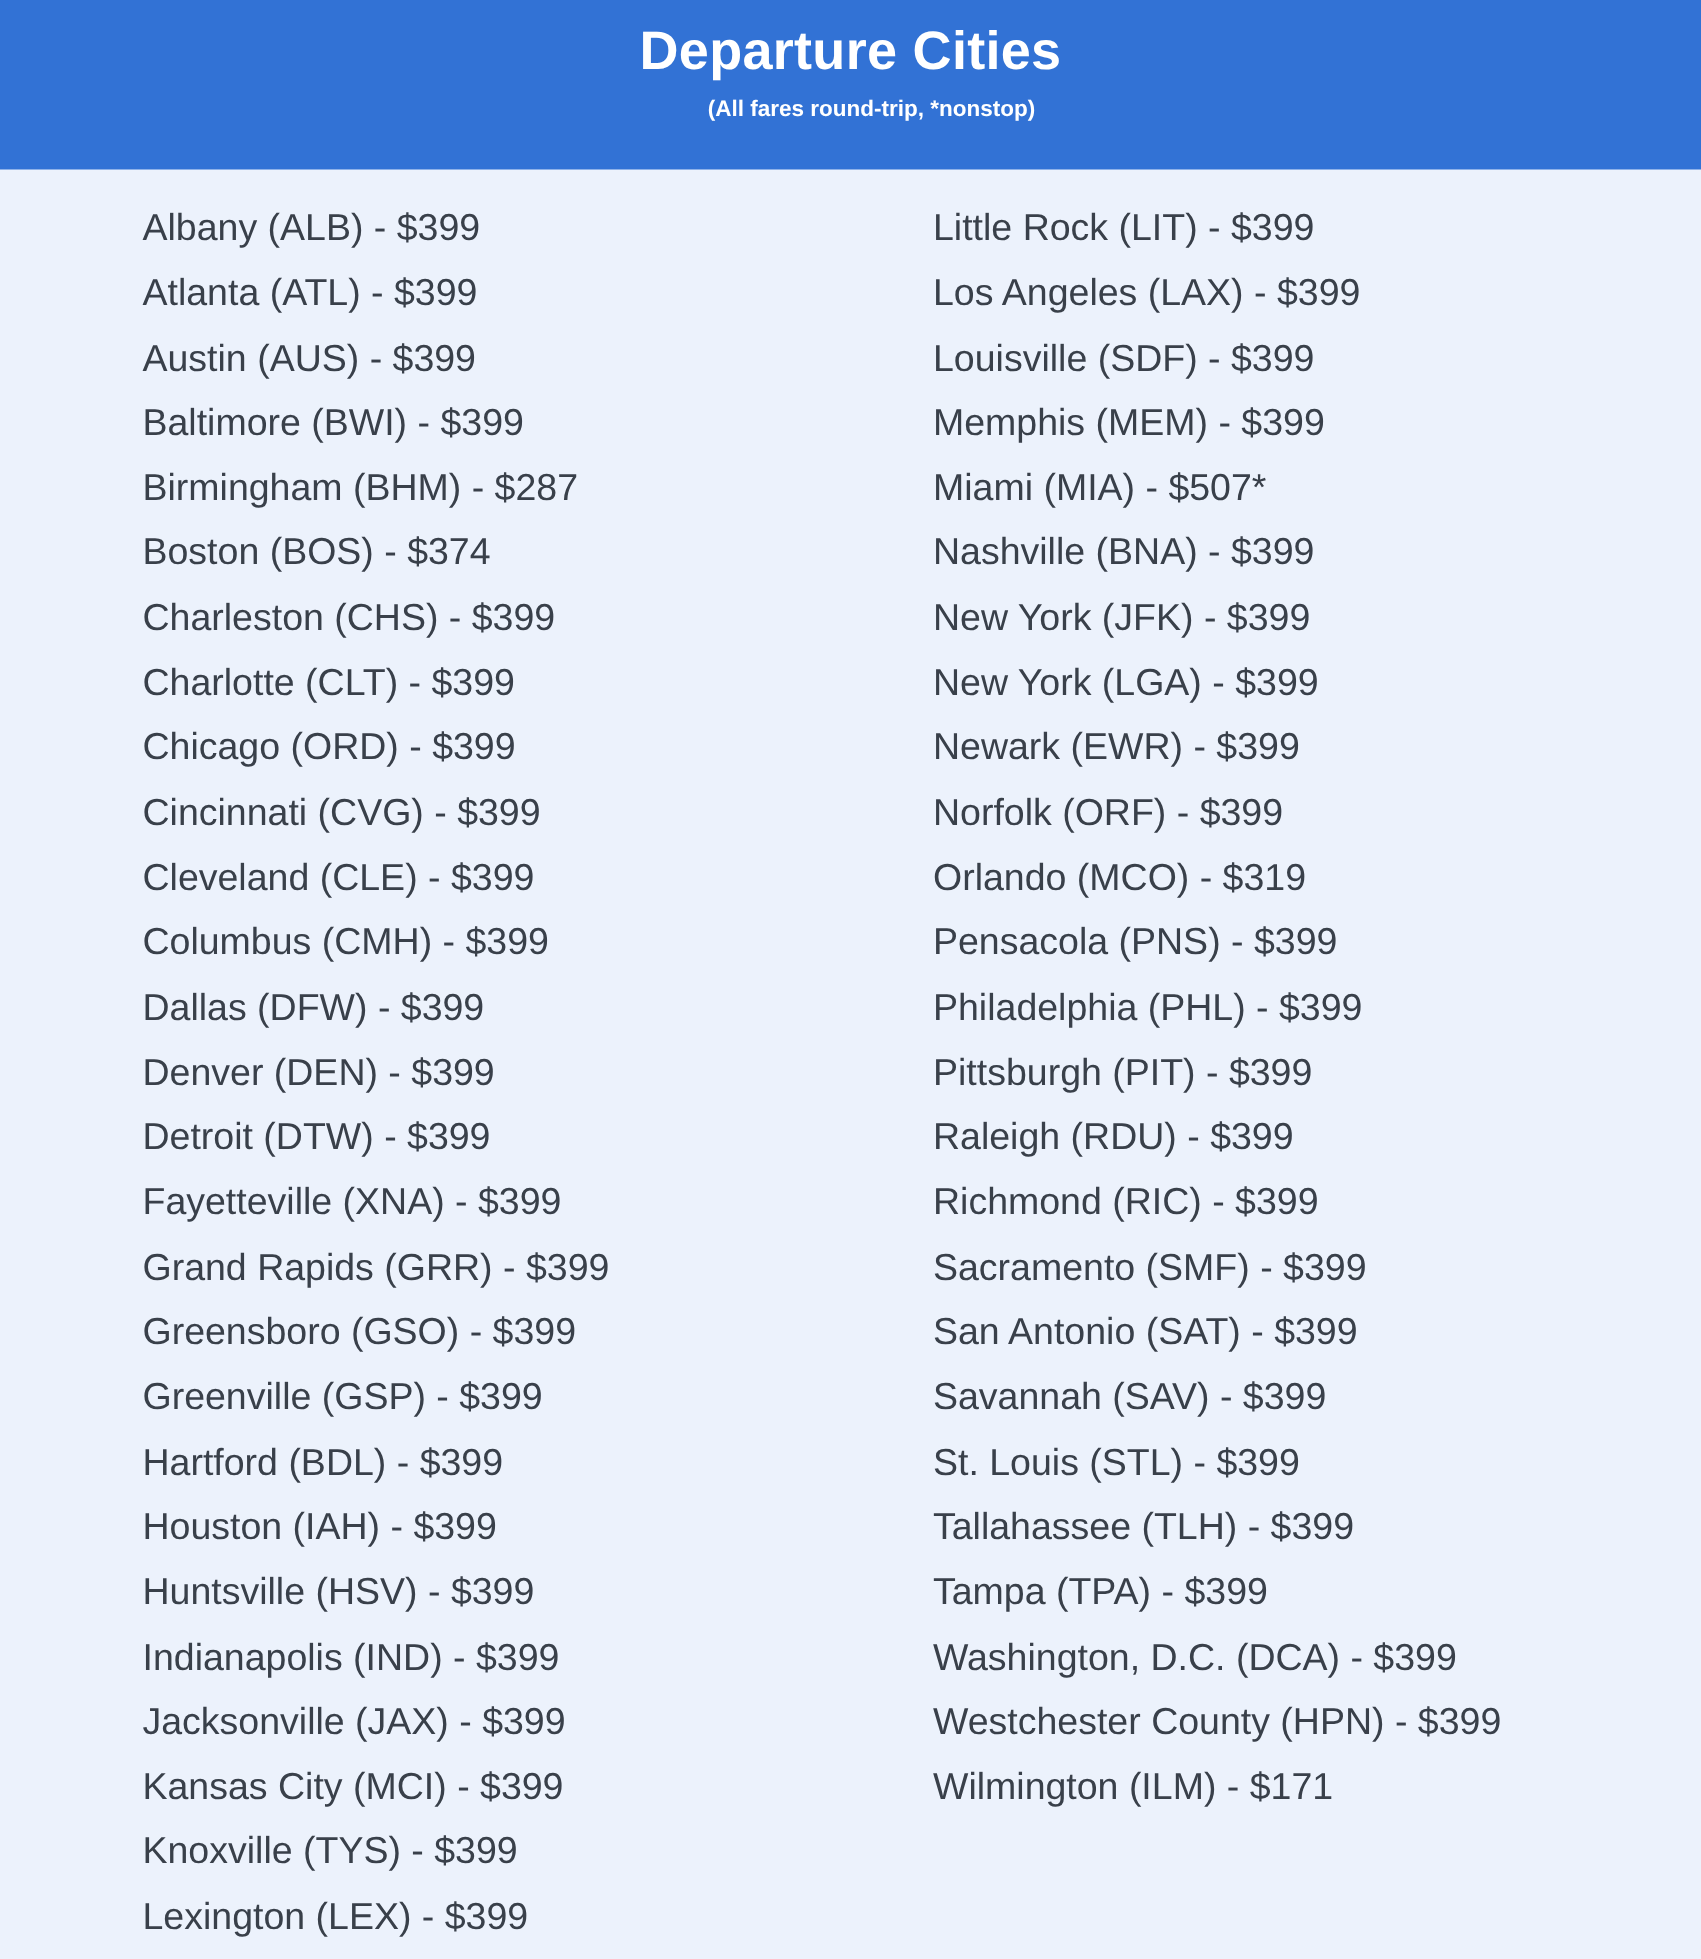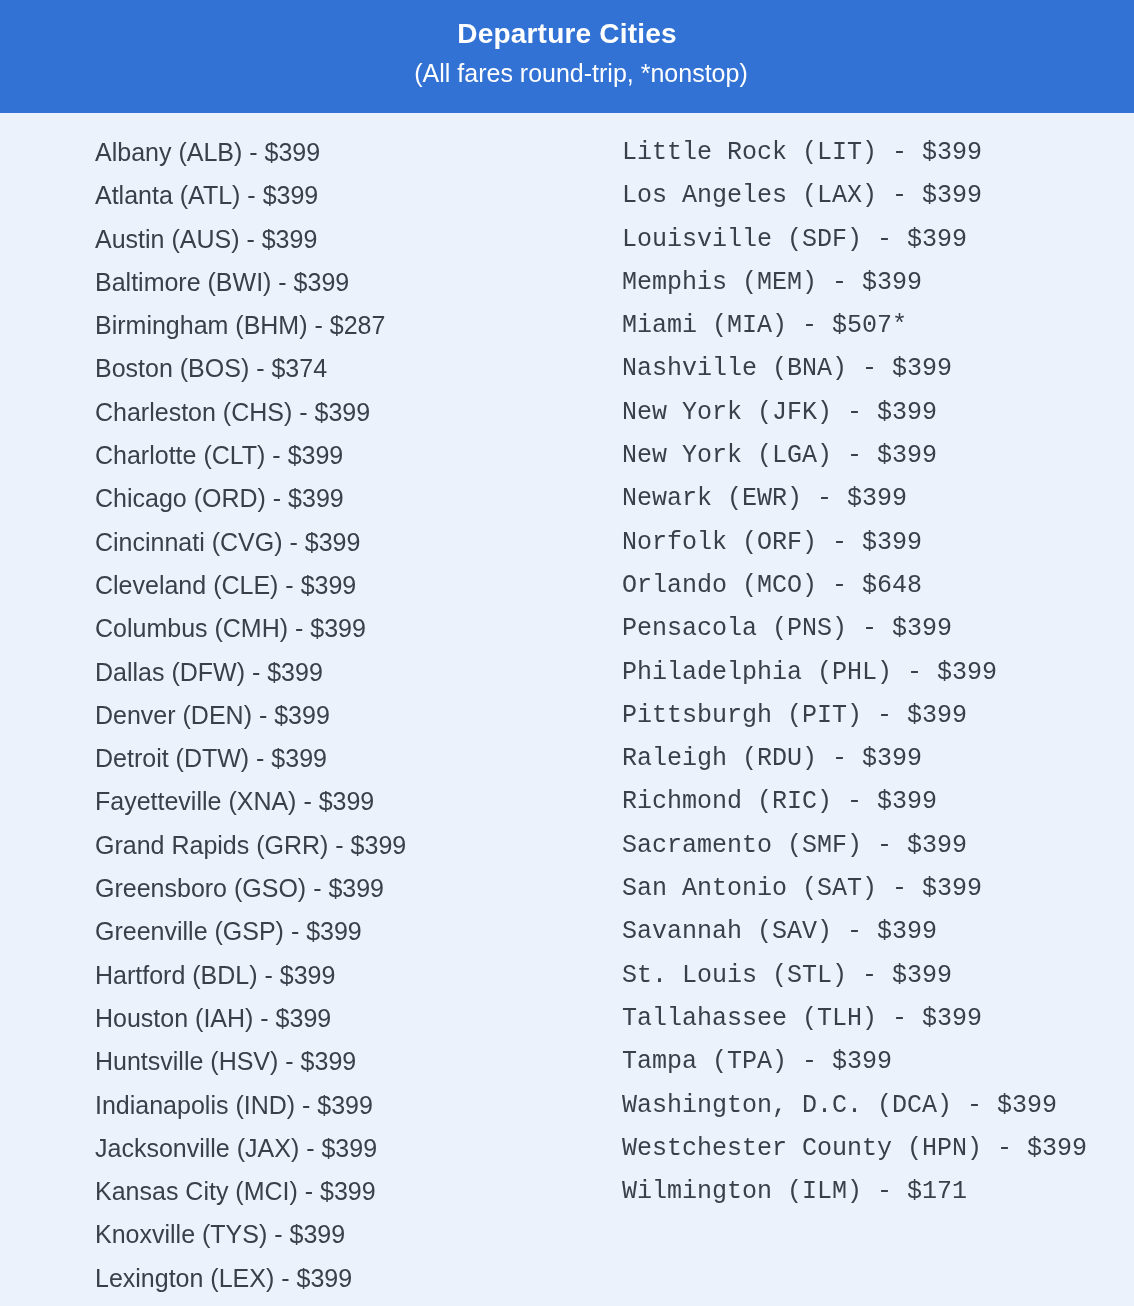--- a/index.html
+++ b/index.html
@@ -20,48 +20,47 @@
   }
   .header {
     width: 100%;
     height: 113px;
     background: var(--header-bg);
     color: var(--header-text);
     text-align: center;
     padding-top: 15px;
   }
   .header-title {
-    font-size: 28px;
+    font-size: 36px;
     font-weight: bold;
     letter-spacing: 0.2px;
     line-height: 38px;
   }
   .header-subtitle {
-    font-size: 25px;
-    font-weight: normal;
+    font-size: 15px;
+    font-weight: bold;
     margin-top: 7px;
     line-height: 26px;
     margin-left: 28px;
   }
   .fare-columns {
     display: flex;
     padding-top: 18px;
   }
   .fare-col {
     color: var(--item-text);
     font-size: 25px;
     white-space: nowrap;
   }
   .fare-col-left {
     width: 527px;
     margin-left: 95px;
   }
   .fare-col-right {
     flex: 1;
-    font-family: Liberation Mono, monospace;
   }
   .fare-item {
     line-height: 43.3px;
     height: 43.3px;
   }
 </style>
 </head>
 <body>
 
 <div class="header">
@@ -103,21 +102,21 @@
       <div class="fare-item">Little Rock (LIT) - $399</div>
       <div class="fare-item">Los Angeles (LAX) - $399</div>
       <div class="fare-item">Louisville (SDF) - $399</div>
       <div class="fare-item">Memphis (MEM) - $399</div>
       <div class="fare-item">Miami (MIA) - $507*</div>
       <div class="fare-item">Nashville (BNA) - $399</div>
       <div class="fare-item">New York (JFK) - $399</div>
       <div class="fare-item">New York (LGA) - $399</div>
       <div class="fare-item">Newark (EWR) - $399</div>
       <div class="fare-item">Norfolk (ORF) - $399</div>
-      <div class="fare-item">Orlando (MCO) - $648</div>
+      <div class="fare-item">Orlando (MCO) - $319</div>
       <div class="fare-item">Pensacola (PNS) - $399</div>
       <div class="fare-item">Philadelphia (PHL) - $399</div>
       <div class="fare-item">Pittsburgh (PIT) - $399</div>
       <div class="fare-item">Raleigh (RDU) - $399</div>
       <div class="fare-item">Richmond (RIC) - $399</div>
       <div class="fare-item">Sacramento (SMF) - $399</div>
       <div class="fare-item">San Antonio (SAT) - $399</div>
       <div class="fare-item">Savannah (SAV) - $399</div>
       <div class="fare-item">St. Louis (STL) - $399</div>
       <div class="fare-item">Tallahassee (TLH) - $399</div>

